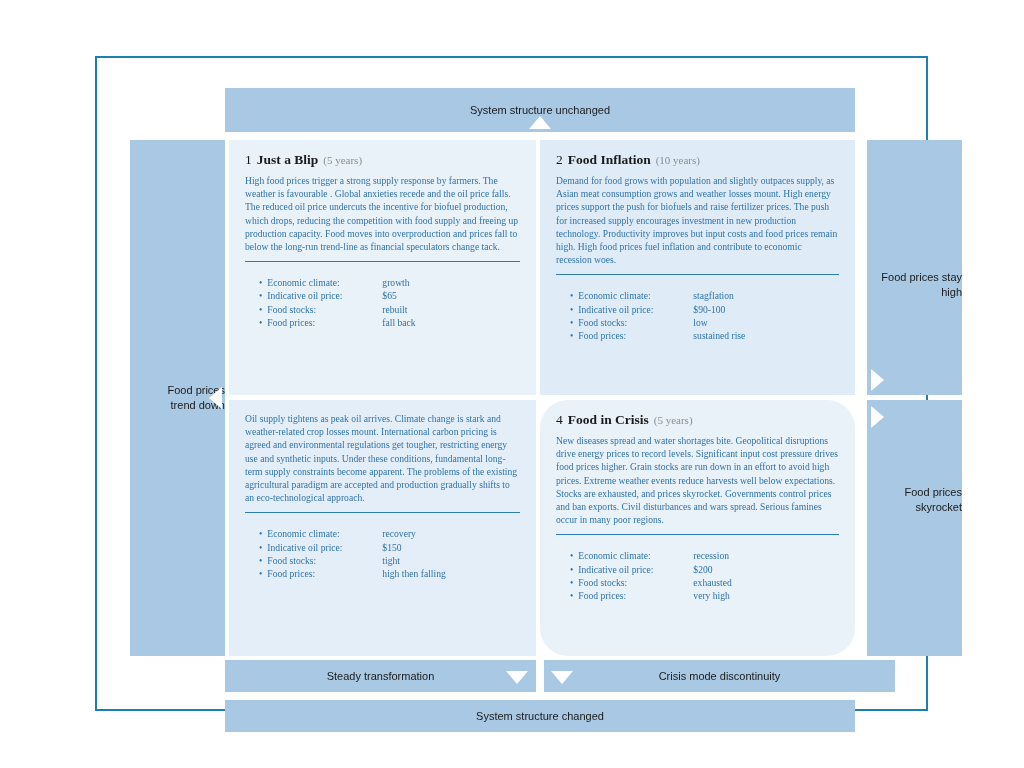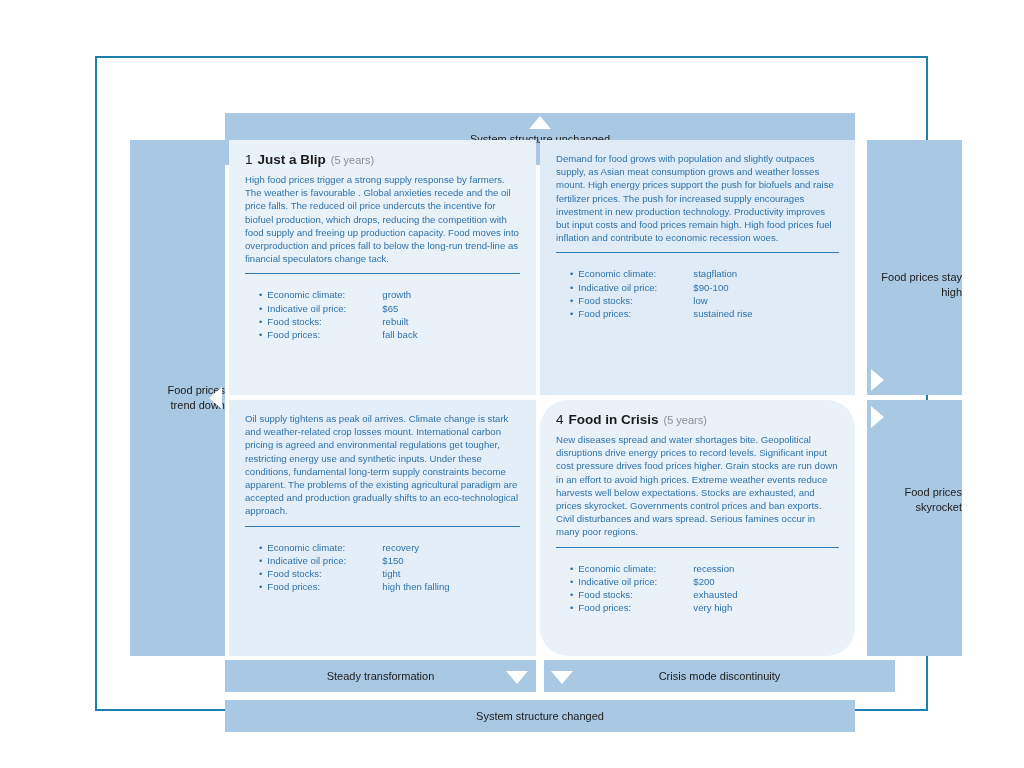--- a/index.html
+++ b/index.html
@@ -25,21 +25,21 @@
     position:absolute;
     background:#a9c8e3;
     color:#1b1b1b;
     font-size:11px;
     display:flex;
     align-items:center;
     justify-content:center;
     box-sizing:border-box;
   }
 
-  #banner-top{ left:225px; top:88px; width:630px; height:52px;margin-top:25px; }
+  #banner-top{ left:225px; top:88px; width:630px; height:44px; }
   #banner-bottom{ left:225px; top:700px; width:630px; height:32px; }
   #banner-steady{ left:225px; top:660px; width:311px; height:32px; }
   #banner-crisis{ left:544px; top:660px; width:351px; height:32px; }
 
   
   .side{
     position:absolute;
     background:#a9c8e3;
     color:#1b1b1b;
     font-size:11px;
@@ -89,20 +89,21 @@
   #tri-left{ left:209px; top:387px; }
   #tri-rt{ left:871px; top:369px; }
   #tri-rb{ left:871px; top:406px; }
 
   
   .quad{
     position:absolute;
     box-sizing:border-box;
     padding:12px 16px 8px 16px;
     color:#2e6fa8;
+    font-family:Liberation Serif, serif;
   }
   #quad1{ left:229px; top:140px; width:307px; height:255px; background:#e9f1f9; }
   #quad2{ left:540px; top:140px; width:315px; height:255px; background:#dfecf7; }
   #quad3{ left:229px; top:400px; width:307px; height:256px; background:#e4eef8; }
   #quad4{ left:540px; top:400px; width:315px; height:256px; background:#e9f1f9;border-radius:28px; }
 
   .q-title{
     font-size:13.5px;
     color:#1b1b1b;
     margin:0 0 6px 0;
@@ -190,20 +191,23 @@
         <span class="fact-value">rebuilt</span>
       </li>
     <li>
         <span class="fact-label">Food prices:</span>
         <span class="fact-value">fall back</span>
       </li>
   </ul>
 </div>
 
 <div class="quad" id="quad2">
+  <div class="q-title">
+    <span class="q-num">2</span><span class="q-name">Food Inflation</span><span class="q-horizon">(10 years)</span>
+  </div>
   <p class="q-body">Demand for food grows with population and slightly outpaces supply, as Asian meat consumption grows and weather losses mount. High energy prices support the push for biofuels and raise fertilizer prices. The push for increased supply encourages investment in new production technology. Productivity improves but input costs and food prices remain high. High food prices fuel inflation and contribute to economic recession woes.</p>
   <hr class="q-rule">
   <ul class="q-facts">
     <li>
         <span class="fact-label">Economic climate:</span>
         <span class="fact-value">stagflation</span>
       </li>
     <li>
         <span class="fact-label">Indicative oil price:</span>
         <span class="fact-value">$90-100</span>

